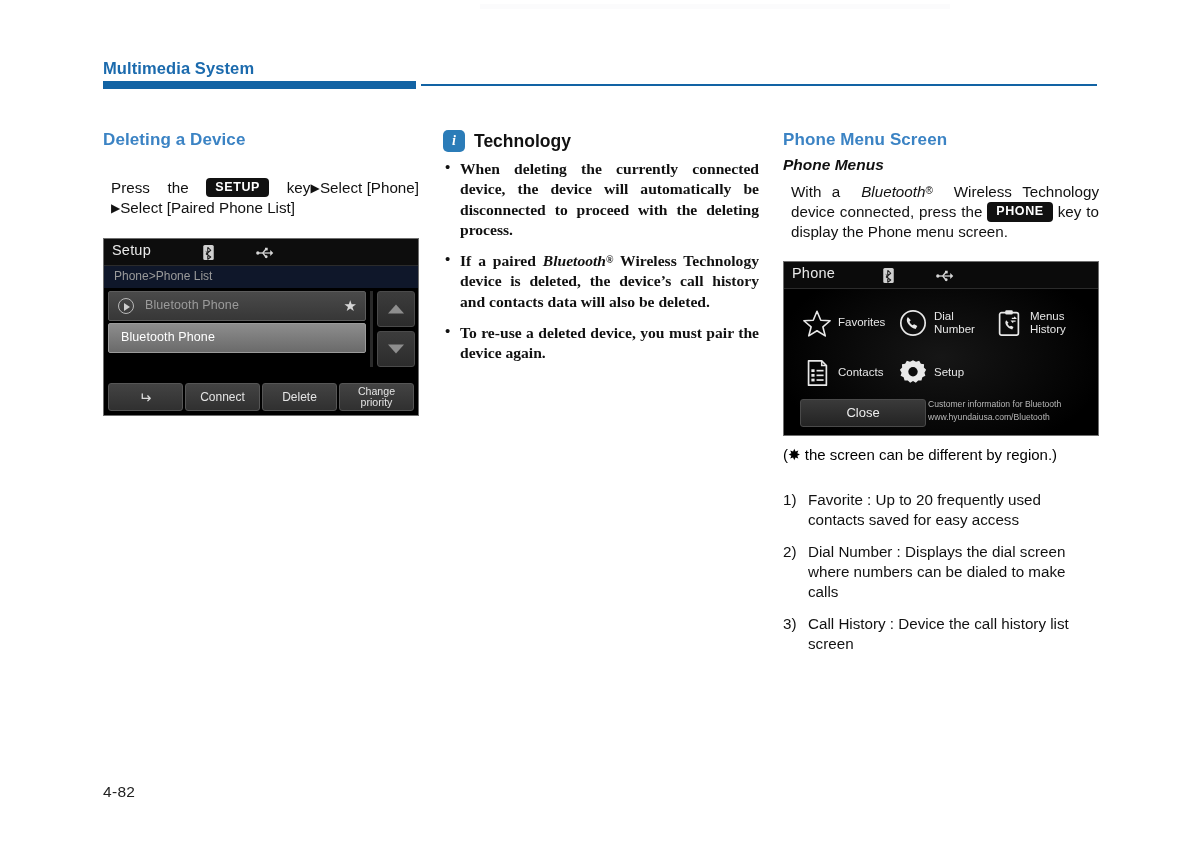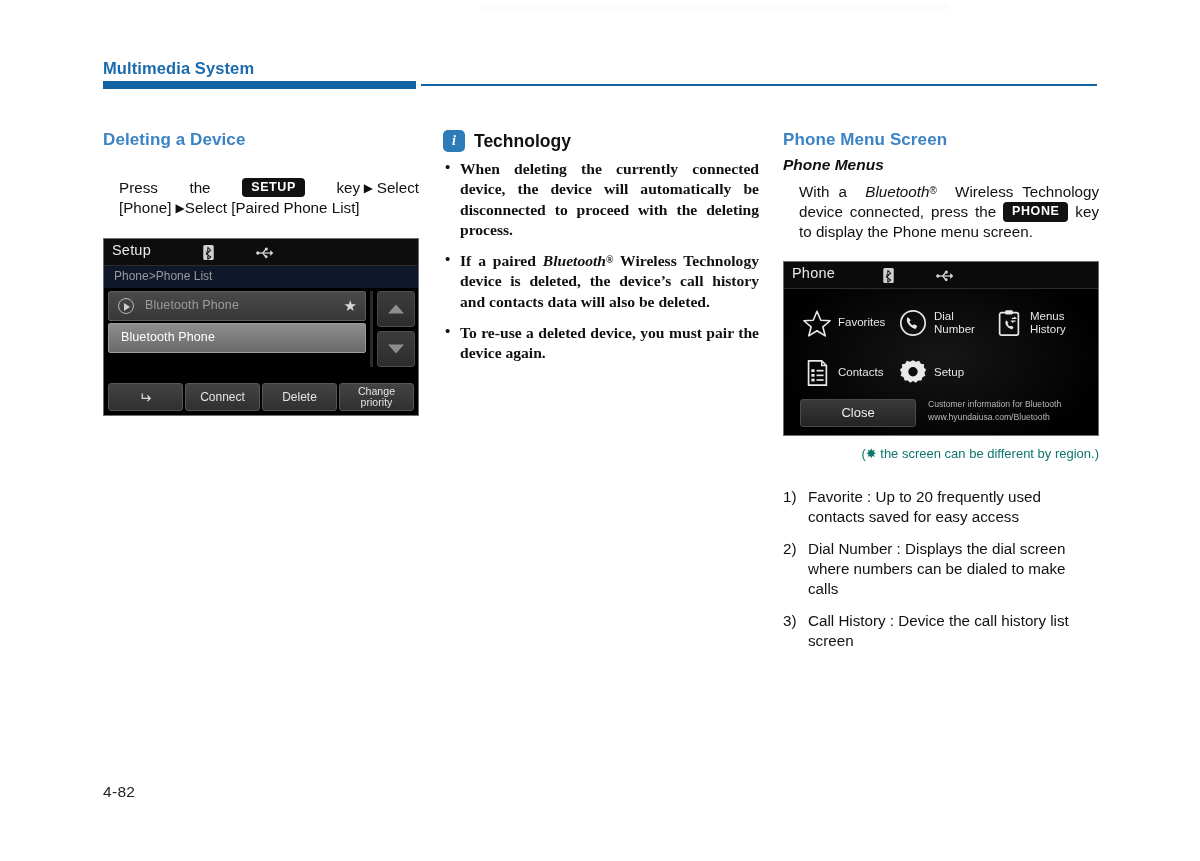--- a/index.html
+++ b/index.html
@@ -69,21 +69,21 @@
 
   h3.subsection {
     margin: 0 0 8px 0;
     font-size: 15.5px;
     font-weight: bold;
     font-style: italic;
     color: #111;
   }
 
   p.body {
-    margin: 0 0 10px 16px;
+    margin: 0 0 10px 8px;
     font-size: 15.2px;
     line-height: 1.33;
     text-align: justify;
     color: #111;
   }
   p.body.last { margin-bottom: 0; }
 
   
   .keybadge {
     display: inline-block;
@@ -176,23 +176,22 @@
     color: #111;
   }
   ol.numlist li:last-child { margin-bottom: 0; }
   ol.numlist li .num {
     position: absolute;
     left: 0; top: 0;
   }
 
   .note-region {
     margin: 10px 0 26px 0;
-    font-size: 13px;
-    color: #0f766e;
-    text-align: right;
+    font-size: 15px;
+    color: #000000;
   }
 
   
   .shot {
     position: relative;
     background: #000;
     overflow: hidden;
     box-sizing: border-box;
   }
   .shot-setup {
@@ -389,21 +388,21 @@
   .mi-fav      { width: 96px; }
   .mi-dial     { width: 96px; }
   .mi-hist     { width: 92px; }
   .mi-contacts { width: 96px; }
   .mi-setup    { width: 96px; }
   .micon { width: 30px; height: 30px; flex: 0 0 auto; display: block; }
 
   .close-btn {
     position: absolute;
     left: 16px; bottom: 8px;
-    width: 116px; height: 28px;
+    width: 126px; height: 28px;
     background: linear-gradient(#3a3a3a, #232323);
     border: 1px solid #4a4a4a;
     border-radius: 3px;
     color: #ededed;
     font-size: 13px;
     display: flex;
     align-items: center;
     justify-content: center;
     box-sizing: border-box;
   }

